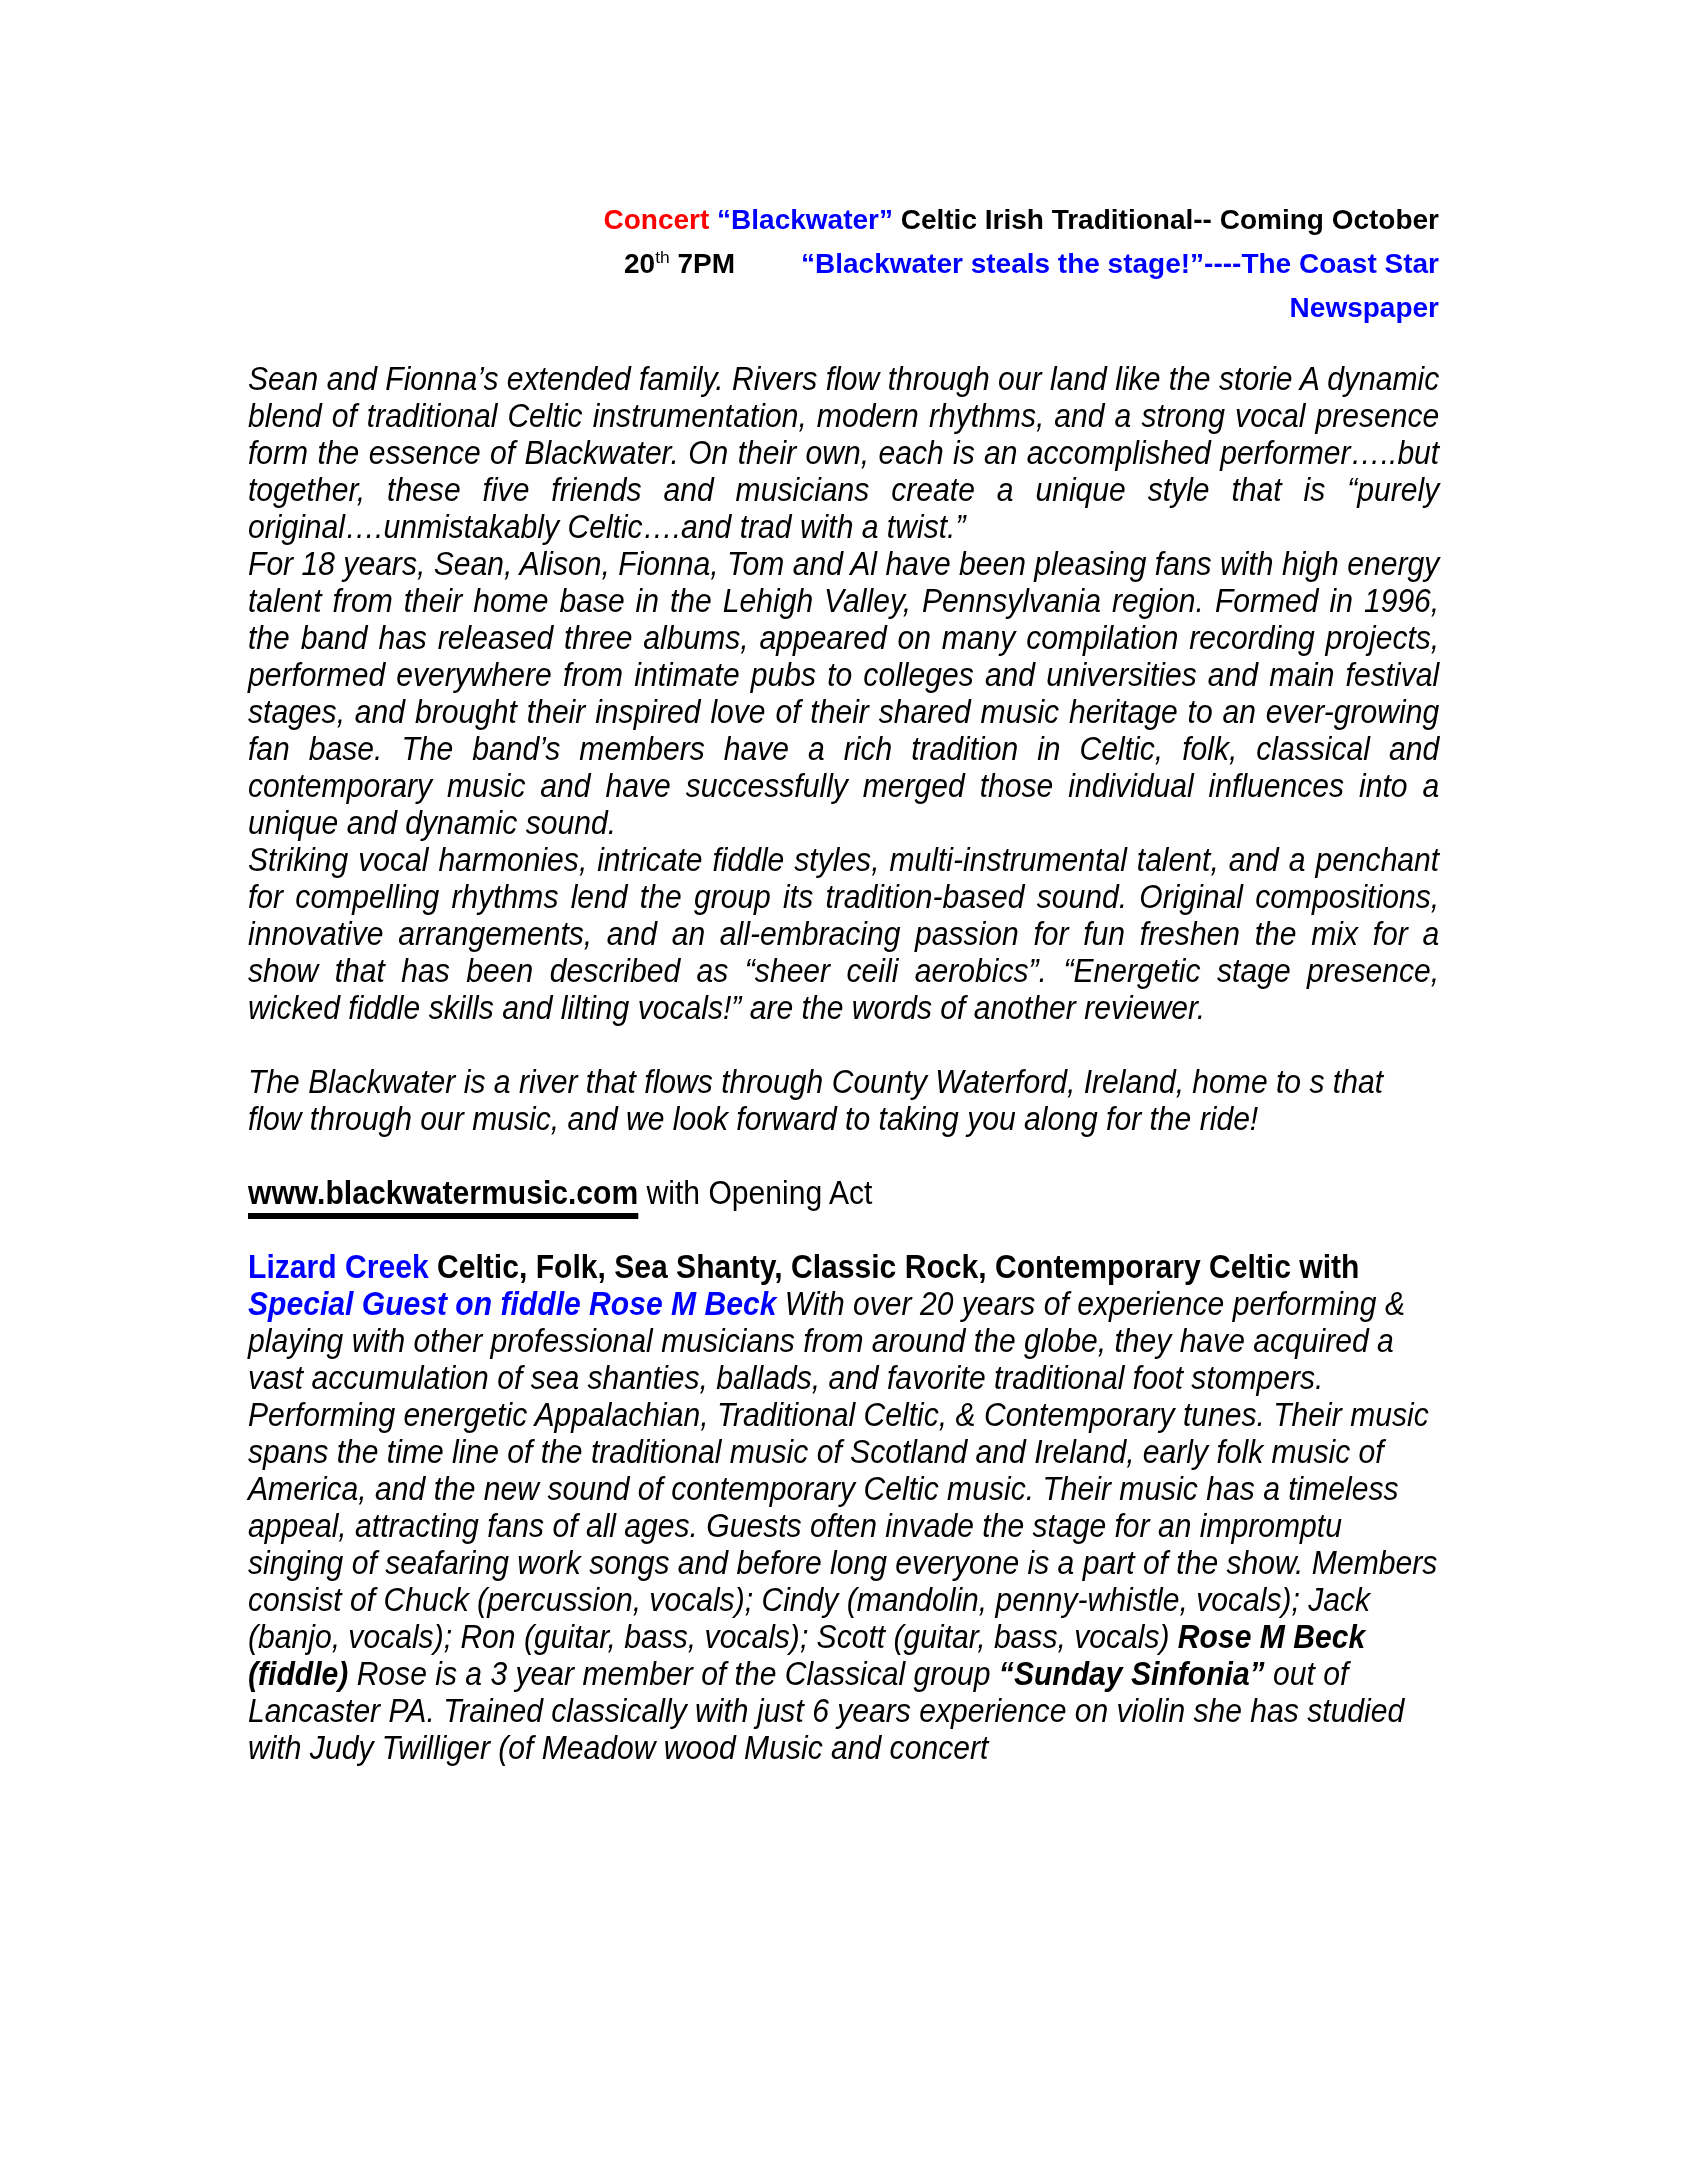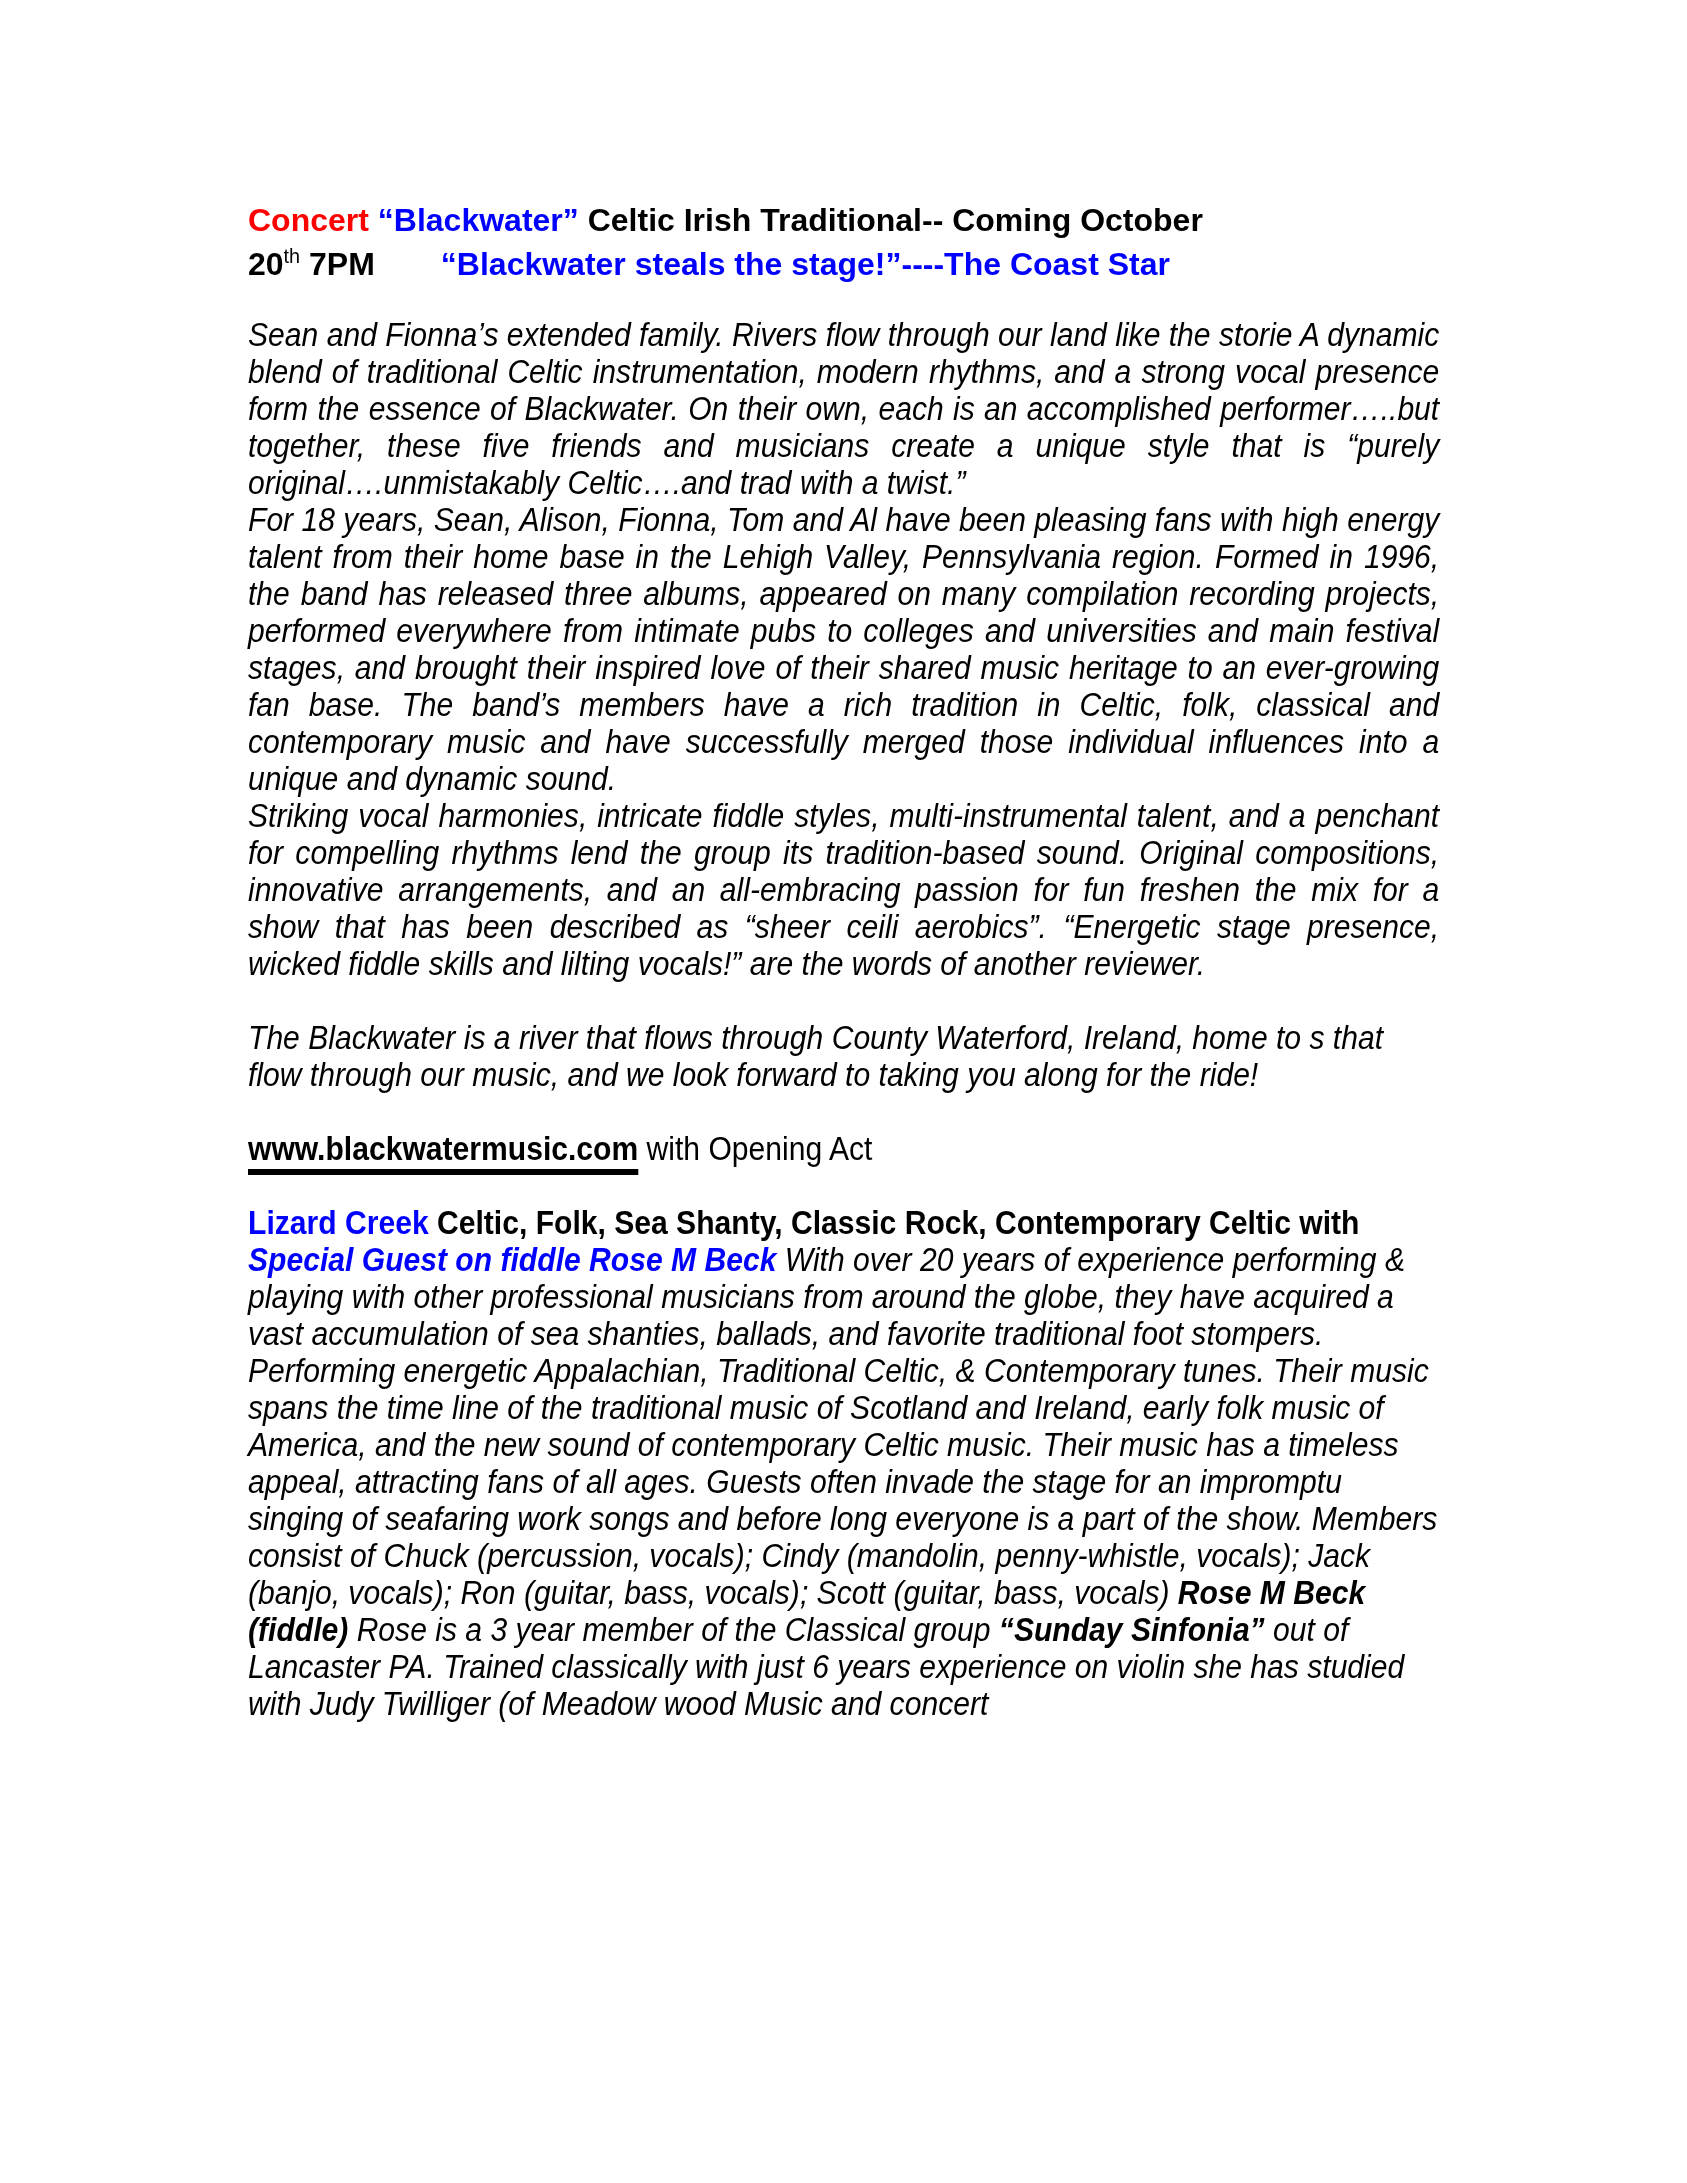--- a/index.html
+++ b/index.html
@@ -15,23 +15,23 @@
     overflow: hidden;
     font-family: "Liberation Sans", sans-serif;
     color: #000000;
   }
   .content {
     padding: 198px 248px 0 248px;
   }
   
   .title-block {
     width: 1191px;
-    text-align: left;
+    text-align: right;
     font-weight: bold;
-    font-size: 32px;
+    font-size: 28px;
     line-height: 44px;
     margin-bottom: 30px;
   }
   .t-line { white-space: nowrap; }
   .red  { color: #FF0000; }
   .blue { color: #0000FF; }
   sup.ord {
     font-size: 0.62em;
     vertical-align: super;
     line-height: 0;
@@ -65,20 +65,21 @@
 </style>
 </head>
 <body>
 
 <div class="page">
   <div class="content">
 
     <div class="title-block">
       <div class="t-line"><span class="red seg">Concert </span><span class="blue seg">“Blackwater”</span><span class="seg"> Celtic Irish Traditional-- Coming October</span></div>
       <div class="t-line"><span class="seg">20</span><sup class="ord">th</sup><span class="seg"> 7PM</span><span class="title-gap"></span><span class="blue seg">“Blackwater steals the stage!”----The Coast Star</span></div>
+      <div class="t-line"><span class="blue seg">Newspaper</span></div>
     </div>
 
     <div class="body-scale">
 
       <p class="it just">Sean and Fionna’s extended family. Rivers flow through our land like the storie A dynamic blend of traditional Celtic instrumentation, modern rhythms, and a strong vocal presence form the essence of Blackwater. On their own, each is an accomplished performer…..but together, these five friends and musicians create a unique style that is “purely original….unmistakably Celtic….and trad with a twist.”</p>
 
       <p class="it just">For 18 years, Sean, Alison, Fionna, Tom and Al have been pleasing fans with high energy talent from their home base in the Lehigh Valley, Pennsylvania region. Formed in 1996, the band has released three albums, appeared on many compilation recording projects, performed everywhere from intimate pubs to colleges and universities and main festival stages, and brought their inspired love of their shared music heritage to an ever-growing fan base. The band’s members have a rich tradition in Celtic, folk, classical and contemporary music and have successfully merged those individual influences into a unique and dynamic sound.</p>
 
       <p class="it just">Striking vocal harmonies, intricate fiddle styles, multi-instrumental talent, and a penchant for compelling rhythms lend the group its tradition-based sound. Original compositions, innovative arrangements, and an all-embracing passion for fun freshen the mix for a show that has been described as “sheer ceili aerobics”. “Energetic stage presence, wicked fiddle skills and lilting vocals!” are the words of another reviewer.</p>
 

